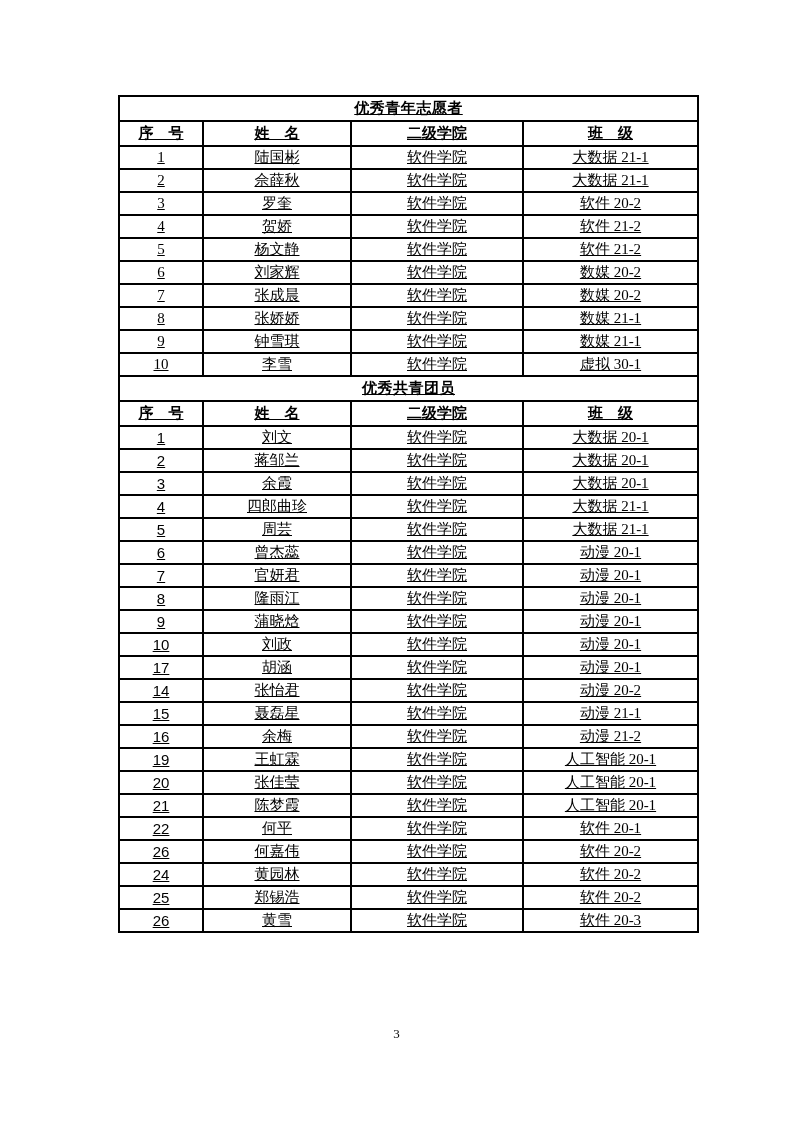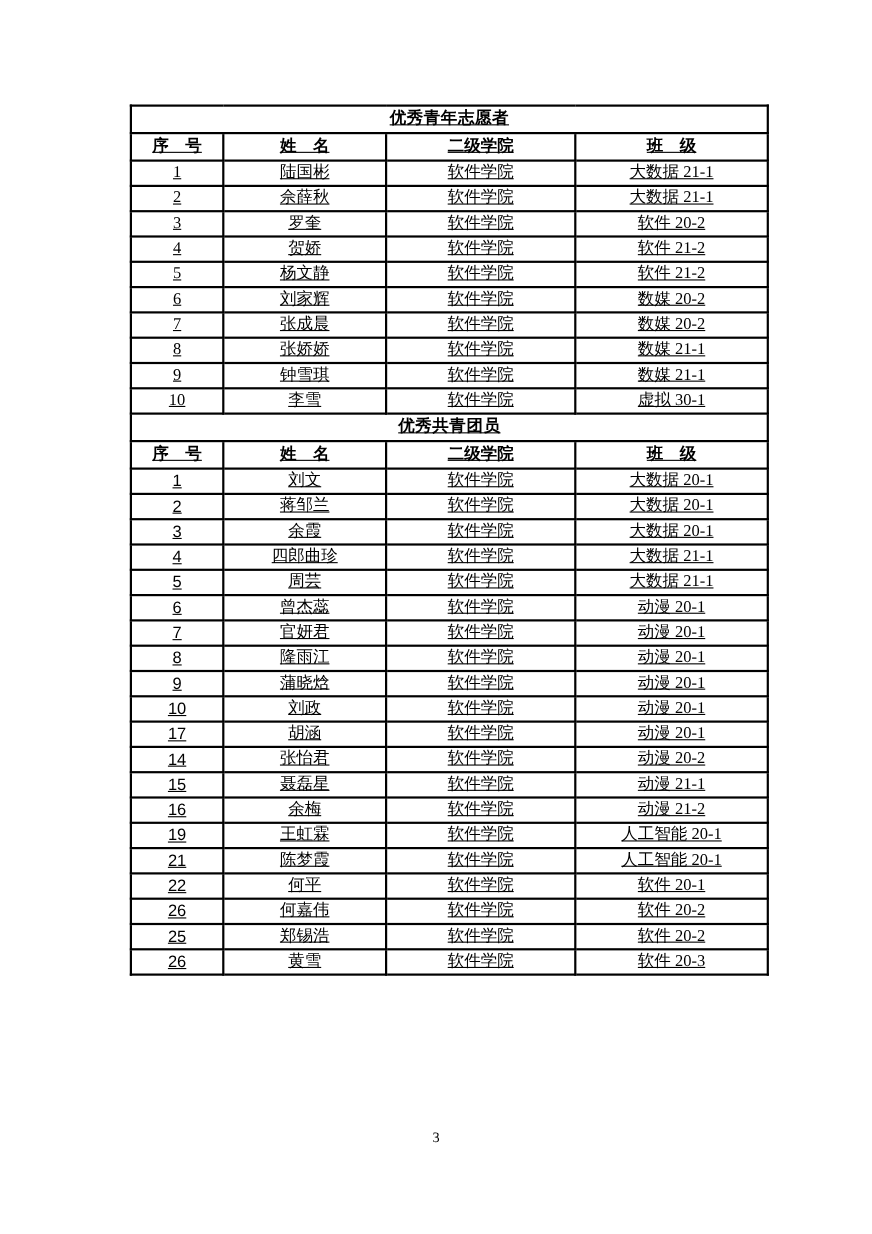--- a/index.html
+++ b/index.html
@@ -238,38 +238,50 @@
           <td>软件学院</td>
           <td>动漫 21-2</td>
         </tr>
         <tr class="data-row">
           <td class="sans-num">19</td>
           <td>王虹霖</td>
           <td>软件学院</td>
           <td>人工智能 20-1</td>
         </tr>
         <tr class="data-row">
+          <td class="sans-num">20</td>
+          <td>张佳莹</td>
+          <td>软件学院</td>
+          <td>人工智能 20-1</td>
+        </tr>
+        <tr class="data-row">
           <td class="sans-num">21</td>
           <td>陈梦霞</td>
           <td>软件学院</td>
           <td>人工智能 20-1</td>
         </tr>
         <tr class="data-row">
           <td class="sans-num">22</td>
           <td>何平</td>
           <td>软件学院</td>
           <td>软件 20-1</td>
         </tr>
         <tr class="data-row">
           <td class="sans-num">26</td>
           <td>何嘉伟</td>
           <td>软件学院</td>
           <td>软件 20-2</td>
         </tr>
         <tr class="data-row">
+          <td class="sans-num">24</td>
+          <td>黄园林</td>
+          <td>软件学院</td>
+          <td>软件 20-2</td>
+        </tr>
+        <tr class="data-row">
           <td class="sans-num">25</td>
           <td>郑锡浩</td>
           <td>软件学院</td>
           <td>软件 20-2</td>
         </tr>
         <tr class="data-row">
           <td class="sans-num">26</td>
           <td>黄雪</td>
           <td>软件学院</td>
           <td>软件 20-3</td>

